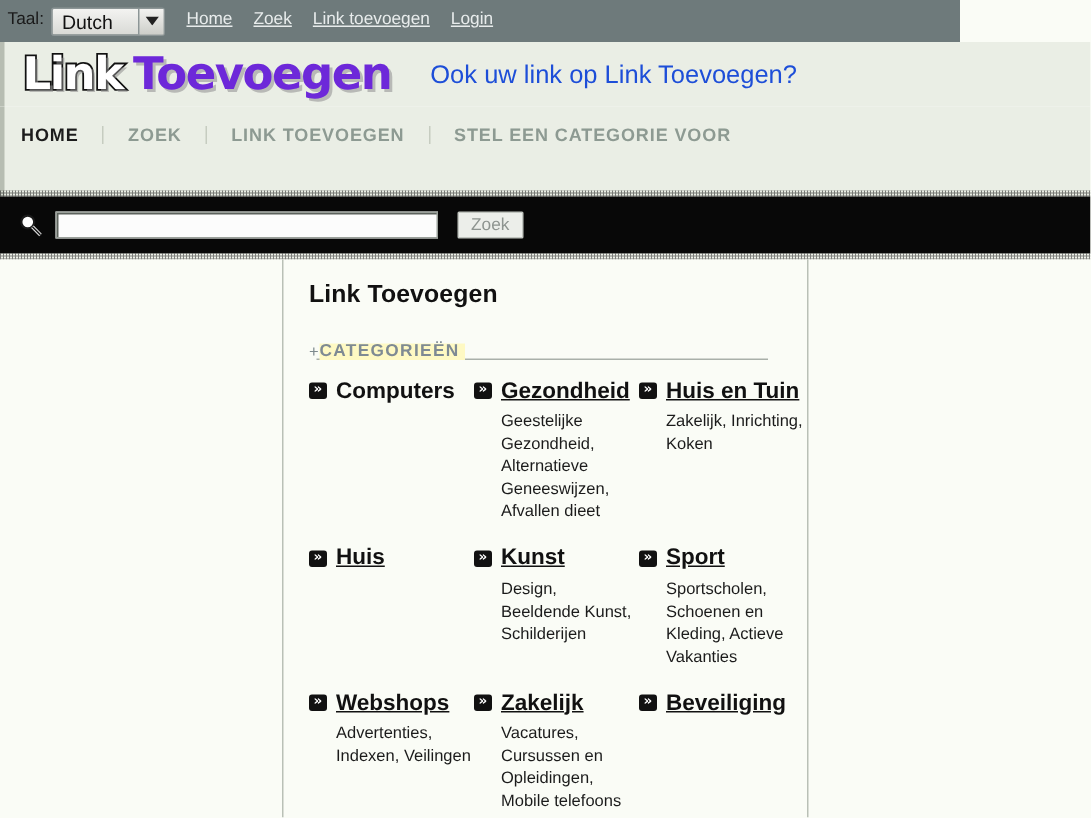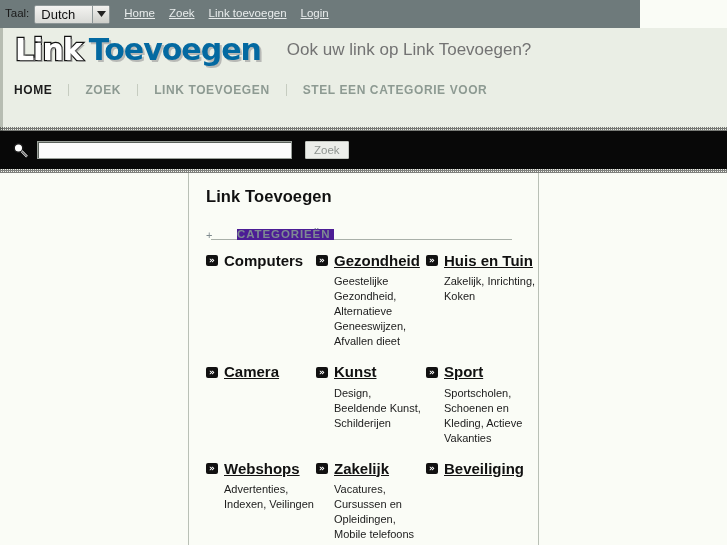--- a/index.html
+++ b/index.html
@@ -121,28 +121,28 @@
     color: #ffffff;
     -webkit-text-stroke: 2.4px #111111;
     paint-order: stroke fill;
     text-shadow: 2px 2px 0 rgba(140,140,140,0.55);
   }
   .logo-toe {
     font-family: "DejaVu Sans", sans-serif;
     font-weight: bold;
     font-size: 30px;
     letter-spacing: -1px;
-    color: #0369a1;
+    color: #6d28d9;
     margin-left: 7px;
     text-shadow: 2px 2px 0 rgba(150,150,150,0.6);
   }
   .tagline {
     margin-left: 26px;
     font-size: 17px;
-    color: #737373;
+    color: #1d4ed8;
     line-height: 1;
     white-space: nowrap;
   }
 
   
   .mainnav {
     position: absolute;
     left: 0; top: 71px;
     width: 727px;
     height: 37px;
@@ -296,23 +296,22 @@
   }
   .section-title {
     font-size: 11.5px;
     font-weight: bold;
     letter-spacing: 0.9px;
     color: #7e8a93;
     line-height: 1;
     display: inline-block;
     position: relative;
     z-index: 2;
-    background: #4c1d95;
+    background: #fef9c3;
     padding-right: 4px;
-    margin-left: 24px;
   }
   .section-rule {
     position: absolute;
     left: 5px;
     right: 12px;
     bottom: 0;
     height: 1px;
     background: #a9b0a9;
   }
 
@@ -450,21 +449,21 @@
           <div class="cat-head">
             <span class="cat-bullet">»</span>
             <a href="#" class="cat-name">Huis en Tuin</a>
           </div>
           <div class="cat-subs">Zakelijk, Inrichting, Koken</div>
         </div>
 
         <div class="cat-cell">
           <div class="cat-head">
             <span class="cat-bullet">»</span>
-            <a href="#" class="cat-name">Camera</a>
+            <a href="#" class="cat-name">Huis</a>
           </div>
         </div>
 
         <div class="cat-cell">
           <div class="cat-head">
             <span class="cat-bullet">»</span>
             <a href="#" class="cat-name">Kunst</a>
           </div>
           <div class="cat-subs">Design, Beeldende Kunst, Schilderijen</div>
         </div>

